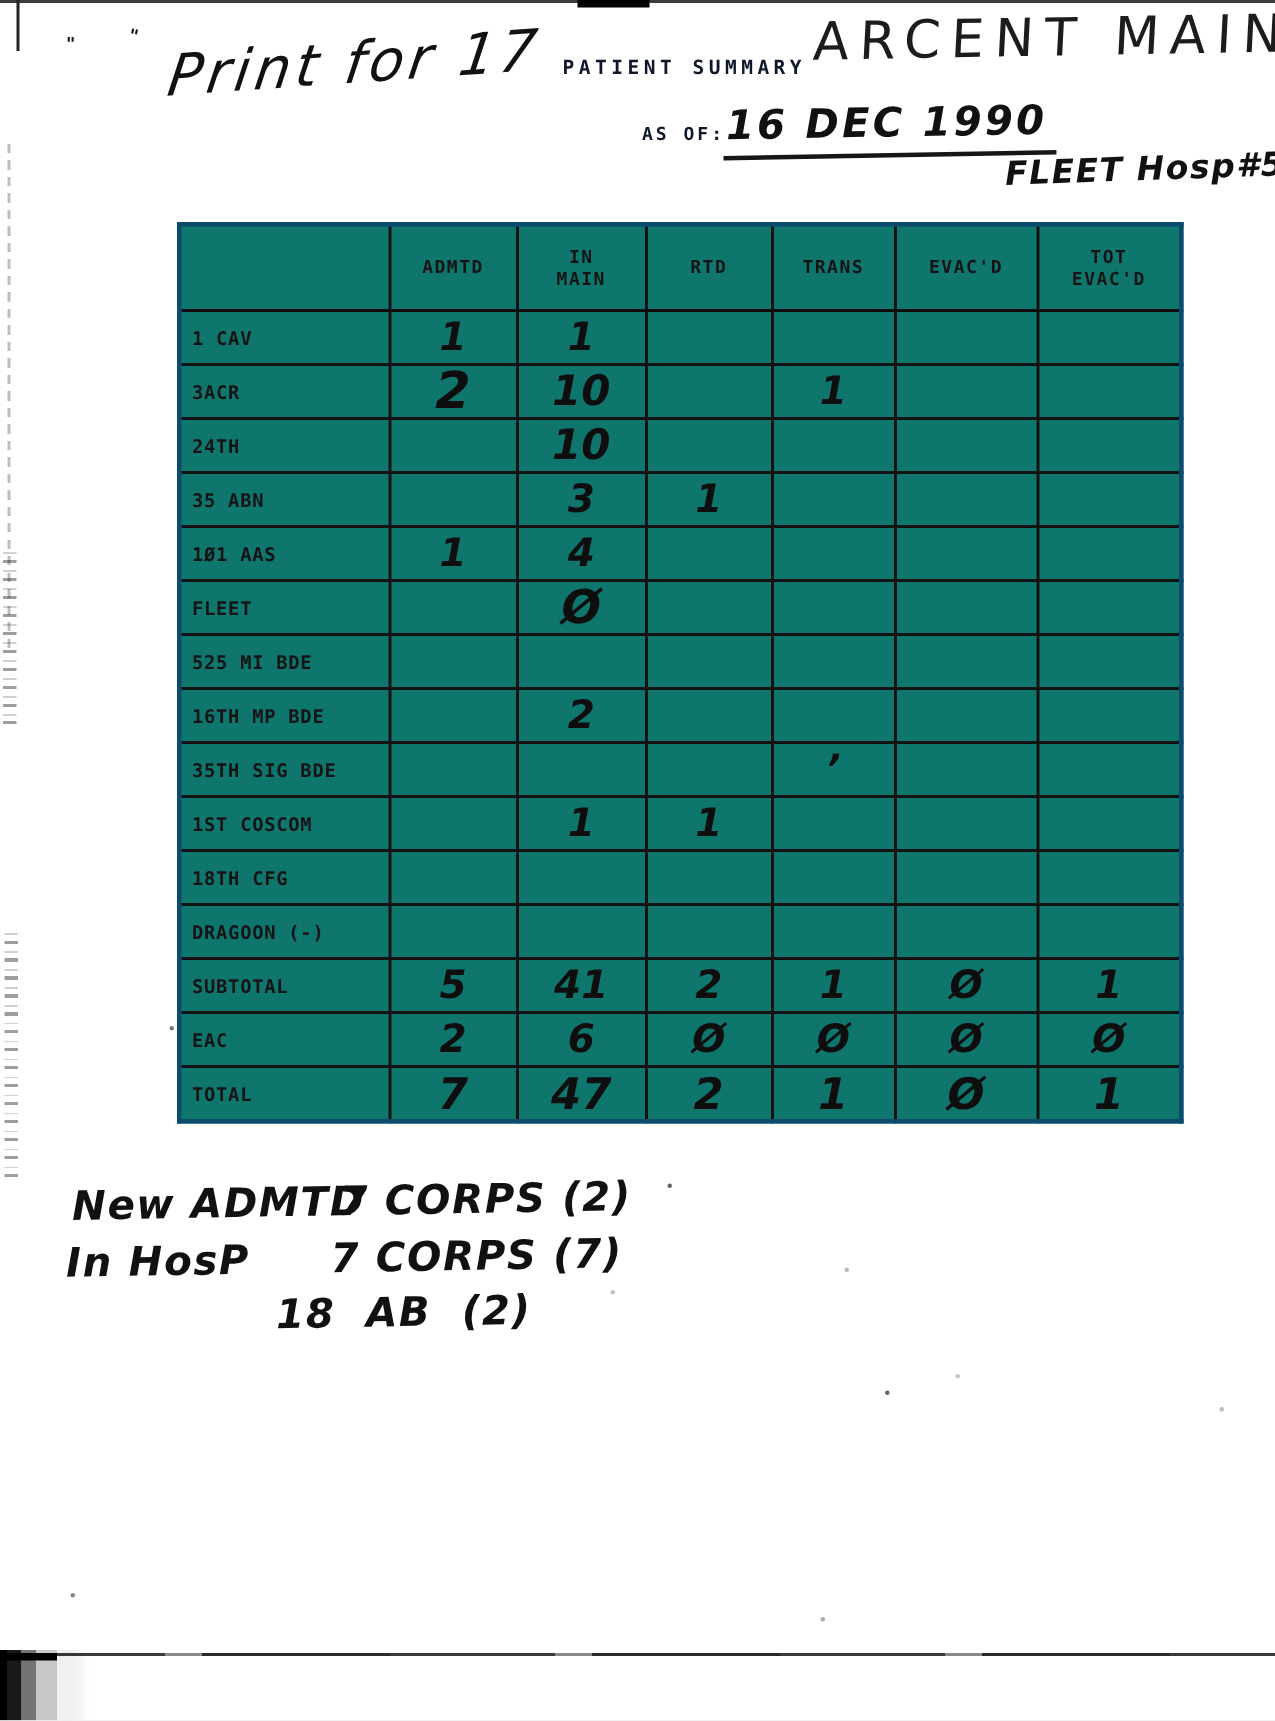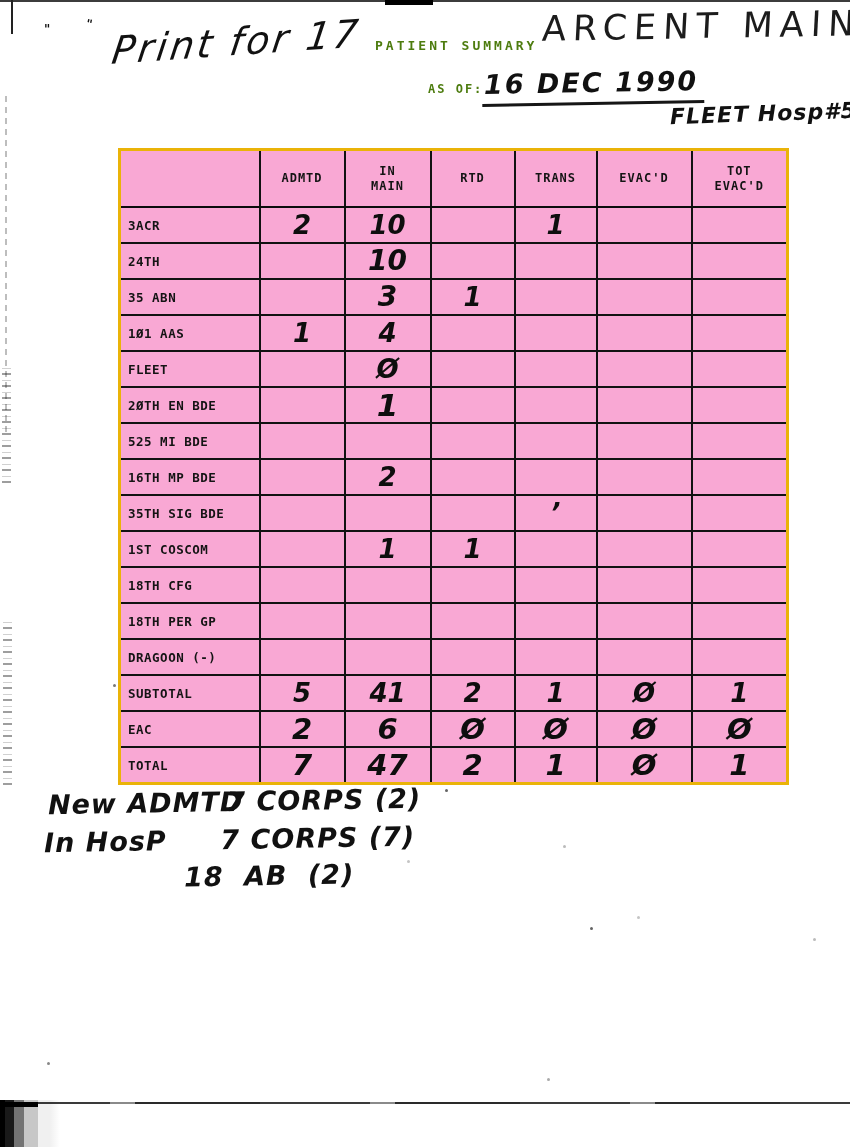--- a/index.html
+++ b/index.html
@@ -14,34 +14,34 @@
   .scan-corner-tick{position:absolute;left:11px;top:0;width:2px;height:34px;background:#222;}
   .scan-left-line{position:absolute;left:5px;top:92px;width:2px;height:340px;background:repeating-linear-gradient(0deg,#888 0 6px,transparent 6px 11px);opacity:.55;}
   .noise-strip{position:absolute;width:9px;background:repeating-linear-gradient(0deg,rgba(0,0,0,.38) 0 2px,transparent 2px 6px,rgba(0,0,0,.18) 6px 7px,transparent 7px 12px);}
   .scan-bottom-line{position:absolute;left:0;top:1102px;width:850px;height:2px;
     background:repeating-linear-gradient(90deg,#3a3a3a 0 110px,#8a8a8a 110px 135px,#2a2a2a 135px 260px);}
   .scan-bottom-blob{position:absolute;left:0;top:1100px;width:60px;height:47px;
     background:linear-gradient(90deg,#000 0 5px,rgba(0,0,0,.9) 5px 14px,rgba(0,0,0,.55) 14px 24px,rgba(0,0,0,.22) 24px 38px,rgba(0,0,0,.06) 38px 50px,transparent 60px);}
   .scan-bottom-blob:after{content:"";position:absolute;left:0;top:2px;width:38px;height:5px;background:#000;}
   .speck{position:absolute;width:3px;height:3px;border-radius:50%;background:#555;opacity:.7;}
   
-  .typed{position:absolute;font-weight:bold;color:#4d7c0f;white-space:nowrap;}
+  .typed{position:absolute;font-weight:bold;color:#0f172a;white-space:nowrap;}
   .title{left:375px;top:38px;font-size:13px;letter-spacing:3px;}
   .asof{left:428px;top:82px;font-size:12px;letter-spacing:2px;}
   
   .hw{font-family:"DejaVu Sans",sans-serif;font-style:italic;font-weight:700;color:#111;white-space:nowrap;}
   .scribble{position:absolute;left:112px;top:20px;font-size:38px;font-weight:400;letter-spacing:3px;transform:rotate(-4deg) skewX(-12deg);}
   .quote1{position:absolute;left:44px;top:22px;font-size:12px;font-style:normal;}
   .quote2{position:absolute;left:86px;top:17px;font-size:12px;font-style:normal;transform:rotate(12deg);}
   .arcent{position:absolute;left:542px;top:6px;font-size:35px;font-style:normal;font-weight:400;letter-spacing:7px;transform:rotate(-1deg) skewX(-4deg);color:#1c1c1c;}
   .date{position:absolute;left:482px;top:67px;font-size:27px;letter-spacing:2px;transform:rotate(-1deg);padding:0 6px 4px 2px;border-bottom:3px solid #161616;}
   .fleet{position:absolute;left:670px;top:101px;font-size:22px;letter-spacing:1px;transform:rotate(-2deg);}
   
   .tablewrap{position:absolute;left:118px;top:148px;}
-  table{border-collapse:collapse;table-layout:fixed;background:#f9a8d4;border:3px solid #eab308;padding-left:24px;}
+  table{border-collapse:collapse;table-layout:fixed;background:#0f766e;border:3px solid #0c4a6e;padding-left:24px;}
   th,td{border:2px solid #121212;overflow:visible;}
   thead th{height:53px;font-size:12px;font-weight:bold;letter-spacing:1px;vertical-align:middle;text-align:center;border-bottom:2px solid #0c0c0c;}
   thead th div{line-height:15px;}
   tbody td{height:34px;padding:0;}
   td.lbl{font-size:12.5px;font-weight:bold;letter-spacing:.5px;padding-left:7px;text-align:left;}
   td.val{font-family:"DejaVu Sans",sans-serif;font-style:italic;font-weight:700;
          font-size:26px;line-height:1;text-align:center;color:#0e0e0e;}
   tbody tr:nth-child(2) td:nth-child(2){font-size:34px;}
   tbody tr:nth-child(2) td:nth-child(3){font-size:28px;}
   tbody tr:nth-child(3) td:nth-child(3){font-size:28px;}
@@ -124,20 +124,29 @@
             <div>EVAC'D</div>
             </th>
           <th>
             <div>TOT</div>
             <div>EVAC'D</div>
             </th>
         </tr>
       </thead>
       <tbody>
           <tr>
+      <td class="lbl">1 CAV</td>
+      <td class="val">1</td>
+      <td class="val">1</td>
+      <td class="val"></td>
+      <td class="val"></td>
+      <td class="val"></td>
+      <td class="val"></td>
+    </tr>
+          <tr>
       <td class="lbl">3ACR</td>
       <td class="val">2</td>
       <td class="val">10</td>
       <td class="val"></td>
       <td class="val">1</td>
       <td class="val"></td>
       <td class="val"></td>
     </tr>
           <tr>
       <td class="lbl">24TH</td>
@@ -169,29 +178,20 @@
           <tr>
       <td class="lbl">FLEET</td>
       <td class="val"></td>
       <td class="val">Ø</td>
       <td class="val"></td>
       <td class="val"></td>
       <td class="val"></td>
       <td class="val"></td>
     </tr>
           <tr>
-      <td class="lbl">2ØTH EN BDE</td>
-      <td class="val"></td>
-      <td class="val">1</td>
-      <td class="val"></td>
-      <td class="val"></td>
-      <td class="val"></td>
-      <td class="val"></td>
-    </tr>
-          <tr>
       <td class="lbl">525 MI BDE</td>
       <td class="val"></td>
       <td class="val"></td>
       <td class="val"></td>
       <td class="val"></td>
       <td class="val"></td>
       <td class="val"></td>
     </tr>
           <tr>
       <td class="lbl">16TH MP BDE</td>
@@ -215,29 +215,20 @@
       <td class="lbl">1ST COSCOM</td>
       <td class="val"></td>
       <td class="val">1</td>
       <td class="val">1</td>
       <td class="val"></td>
       <td class="val"></td>
       <td class="val"></td>
     </tr>
           <tr>
       <td class="lbl">18TH CFG</td>
-      <td class="val"></td>
-      <td class="val"></td>
-      <td class="val"></td>
-      <td class="val"></td>
-      <td class="val"></td>
-      <td class="val"></td>
-    </tr>
-          <tr>
-      <td class="lbl">18TH PER GP</td>
       <td class="val"></td>
       <td class="val"></td>
       <td class="val"></td>
       <td class="val"></td>
       <td class="val"></td>
       <td class="val"></td>
     </tr>
           <tr>
       <td class="lbl">DRAGOON (-)</td>
       <td class="val"></td>

